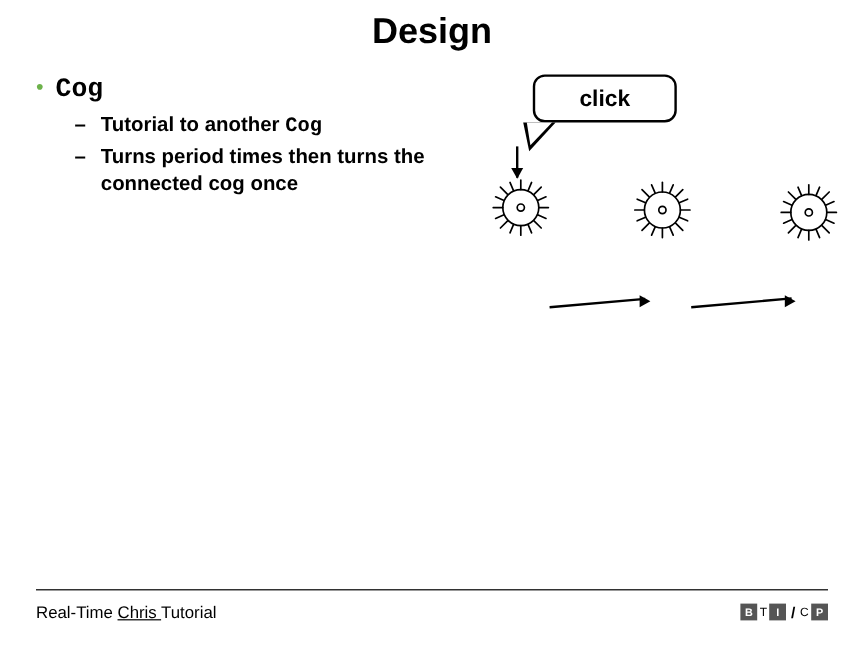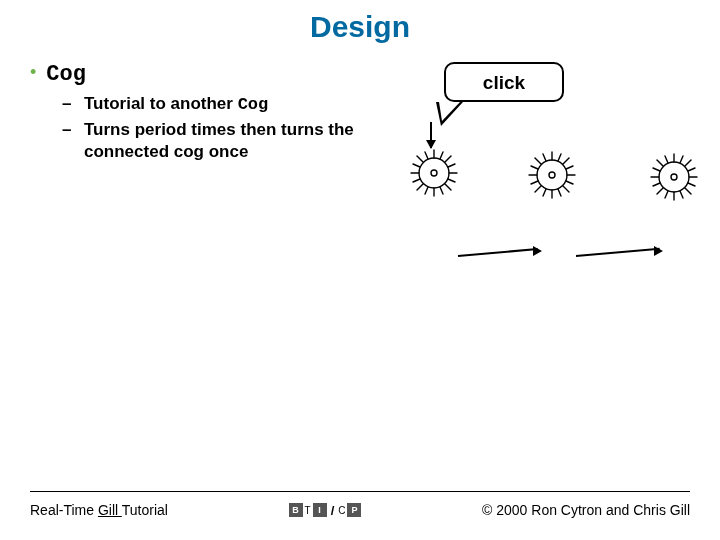--- a/index.html
+++ b/index.html
@@ -8,21 +8,21 @@
     height: 540px;
     background: #fff;
     font-family: Arial, Helvetica, sans-serif;
     position: relative;
     overflow: hidden;
   }
   .title {
     text-align: center;
     font-size: 30px;
     font-weight: bold;
-    color: #0369a1;
+    color: #000000;
     padding-top: 10px;
   }
   .content {
     padding: 18px 30px 0 30px;
     display: flex;
   }
   .left {
     width: 360px;
   }
   .right {
@@ -297,25 +297,24 @@
         </svg>
       </div>
     </div>
   </div>
 </div>
 
 <div class="footer">
   <div class="footer-line"></div>
   <div class="footer-row">
     <div class="footer-left">
-      <span>Real-Time </span><a href="#">Gill </a><span>Tutorial</span>
+      <span>Real-Time </span><a href="#">Chris </a><span>Tutorial</span>
     </div>
     <div class="footer-center">
       <span class="fc-box">B</span>
       <span>T</span>
       <span class="fc-box">I</span>
       <span class="fc-slash">/</span>
       <span>C</span>
       <span class="fc-box">P</span>
     </div>
-    <div class="footer-right">© 2000 Ron Cytron and Chris Gill</div>
   </div>
 </div>
 
 </body></html>

